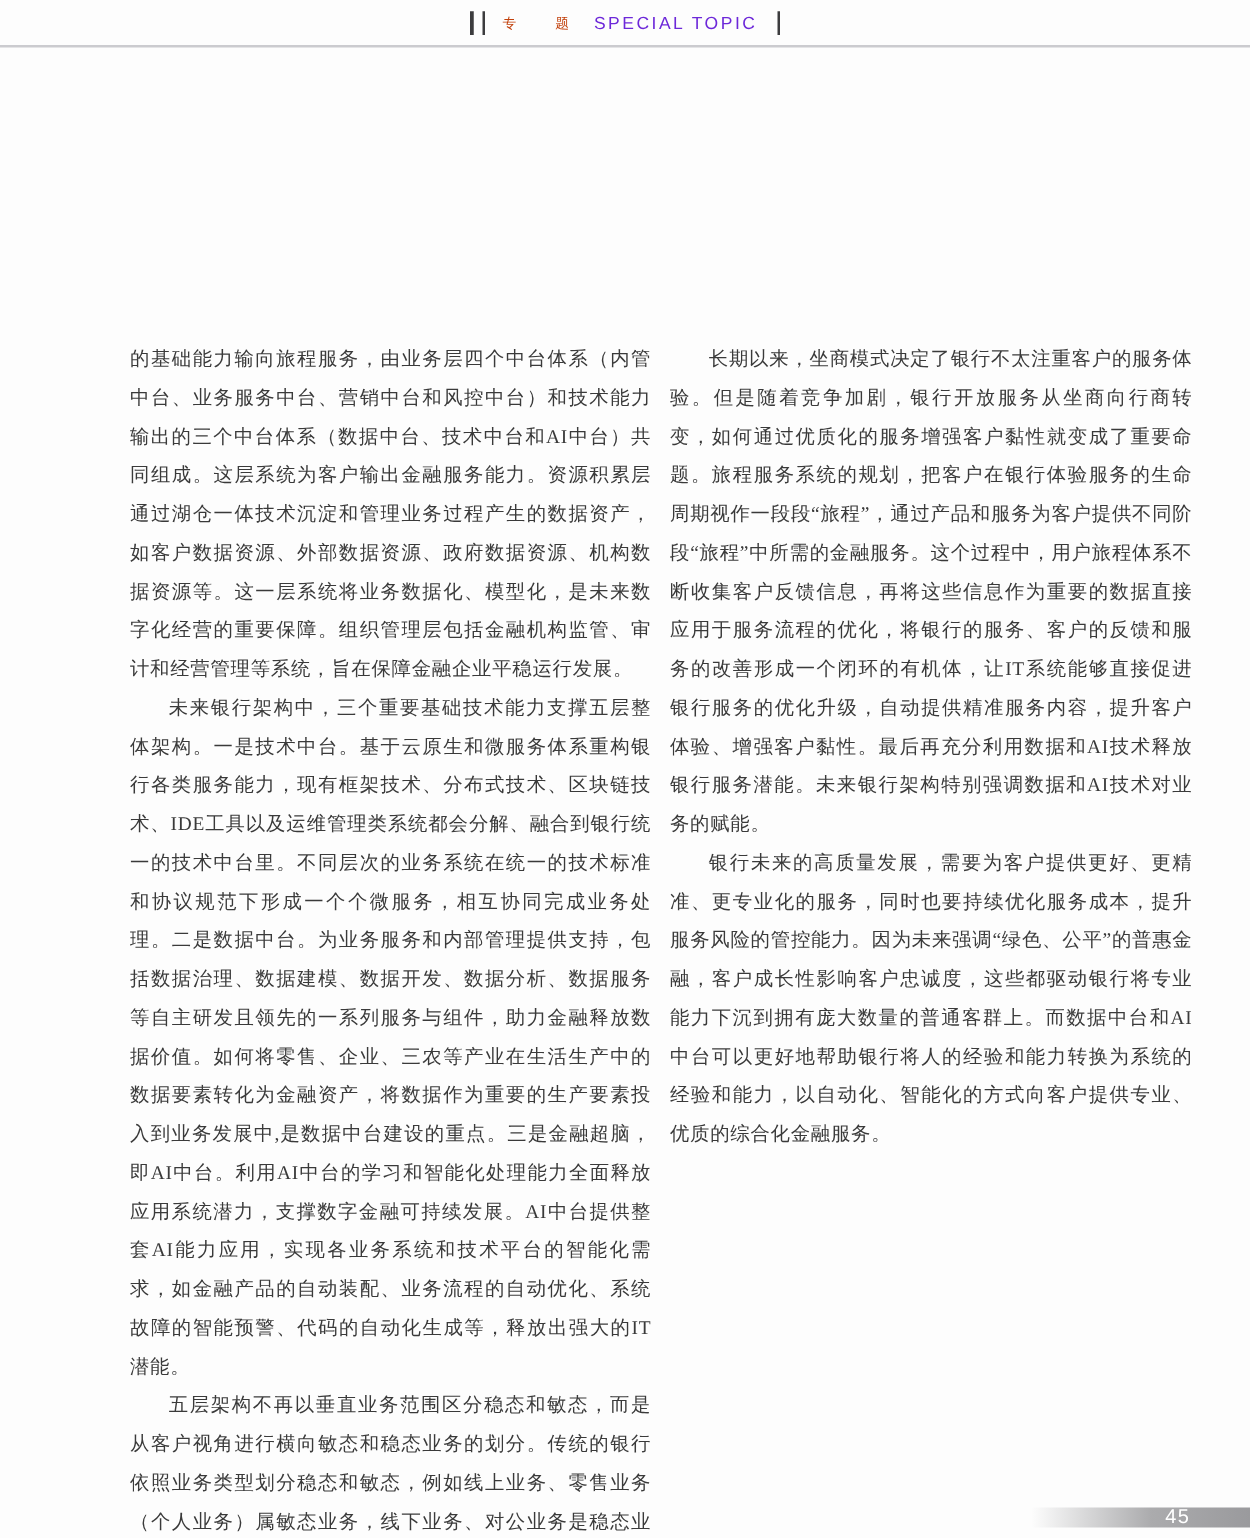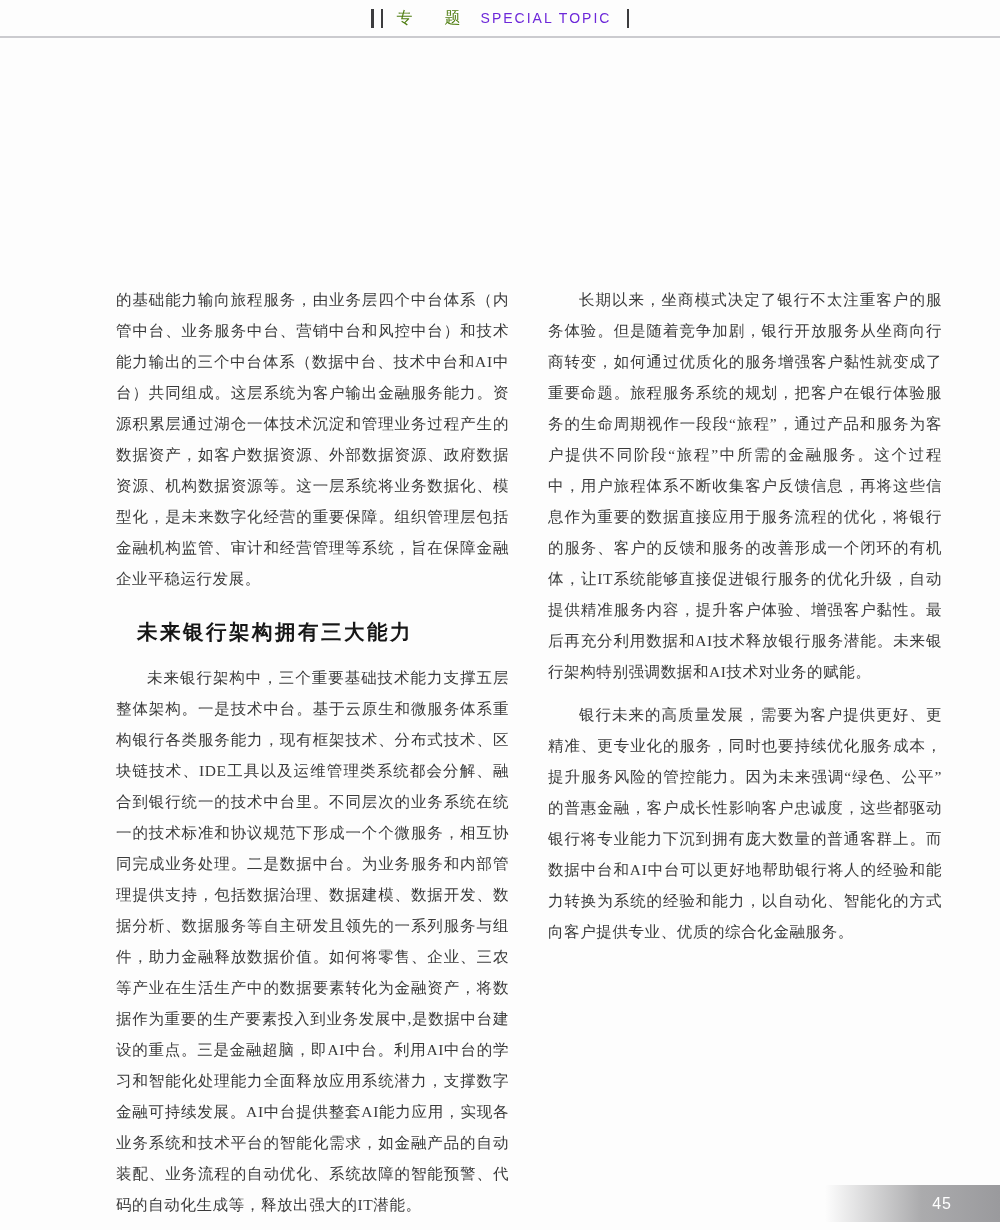--- a/index.html
+++ b/index.html
@@ -10,44 +10,44 @@
   }
   
   .page-header{
     position:absolute;top:6px;left:0;width:100%;height:24px;
     display:flex;align-items:center;justify-content:center;
     user-select:none;
   }
   .dbar{display:inline-block;width:7px;height:19px;margin-right:14px;
     border-left:3px solid #3c3c3e;border-right:2px solid #3c3c3e;}
   .sbar{display:inline-block;width:2px;height:19px;margin-left:16px;background:#3c3c3e;}
-  .h-cn{font-size:16px;color:#4d7c0f;letter-spacing:14px;font-family:Liberation Serif, serif;}
+  .h-cn{font-size:11px;color:#c2410c;letter-spacing:14px;font-family:Liberation Sans, sans-serif;}
   .h-en{font-size:14px;color:#6d28d9;letter-spacing:2px;margin-left:6px;
     font-family:"Liberation Sans","DejaVu Sans",sans-serif;}
   .top-rule{position:absolute;top:36px;left:0;width:1000px;height:2px;background:#cbcbcf;}
 
   
   .col{
     position:absolute;top:272px;
     font-size:15.5px;line-height:31px;letter-spacing:0.6px;
     color:#3a3a3a;text-align:justify;
   }
   .col-left{left:104px;width:417px;}
   .col-right{left:536px;width:418px;}
-  .col p{margin:12px;}
+  .col p{margin:0;}
   .col p.ind{text-indent:2em;}
   .col h2{
     font-size:20.5px;font-weight:bold;color:#161616;
     letter-spacing:2.5px;line-height:26px;
     margin:25px 0 17px 0;padding-left:33px;text-align:left;
   }
 
   
   .page-num-bar{
-    position:absolute;right:0;bottom:8px;width:175px;height:37px;
+    position:absolute;right:0;bottom:8px;width:175px;height:16px;
     background:linear-gradient(90deg,rgba(190,190,192,0) 0%,#ababad 55%,#9a9a9d 100%);
     display:flex;align-items:center;justify-content:flex-end;
     padding-right:48px;box-sizing:border-box;
   }
   .page-num-bar span{
     color:#ffffff;font-size:16px;letter-spacing:1px;
     font-family:"Liberation Sans","DejaVu Sans",sans-serif;
   }
 </style>
 </head>
@@ -56,21 +56,20 @@
 <div class="page-header">
   <span class="dbar"></span>
   <span class="h-cn">专 题</span>
   <span class="h-en">SPECIAL TOPIC</span>
   <span class="sbar"></span>
 </div>
 <div class="top-rule"></div>
 
 <div class="col col-left">
   <p>的基础能力输向旅程服务，由业务层四个中台体系（内管中台、业务服务中台、营销中台和风控中台）和技术能力输出的三个中台体系（数据中台、技术中台和AI中台）共同组成。这层系统为客户输出金融服务能力。资源积累层通过湖仓一体技术沉淀和管理业务过程产生的数据资产，如客户数据资源、外部数据资源、政府数据资源、机构数据资源等。这一层系统将业务数据化、模型化，是未来数字化经营的重要保障。组织管理层包括金融机构监管、审计和经营管理等系统，旨在保障金融企业平稳运行发展。</p>
-  <h2>未来银行架构拥有三大能力</h2>
   <p class="ind">未来银行架构中，三个重要基础技术能力支撑五层整体架构。一是技术中台。基于云原生和微服务体系重构银行各类服务能力，现有框架技术、分布式技术、区块链技术、IDE工具以及运维管理类系统都会分解、融合到银行统一的技术中台里。不同层次的业务系统在统一的技术标准和协议规范下形成一个个微服务，相互协同完成业务处理。二是数据中台。为业务服务和内部管理提供支持，包括数据治理、数据建模、数据开发、数据分析、数据服务等自主研发且领先的一系列服务与组件，助力金融释放数据价值。如何将零售、企业、三农等产业在生活生产中的数据要素转化为金融资产，将数据作为重要的生产要素投入到业务发展中,是数据中台建设的重点。三是金融超脑，即AI中台。利用AI中台的学习和智能化处理能力全面释放应用系统潜力，支撑数字金融可持续发展。AI中台提供整套AI能力应用，实现各业务系统和技术平台的智能化需求，如金融产品的自动装配、业务流程的自动优化、系统故障的智能预警、代码的自动化生成等，释放出强大的IT潜能。</p>
   <p class="ind">五层架构不再以垂直业务范围区分稳态和敏态，而是从客户视角进行横向敏态和稳态业务的划分。传统的银行依照业务类型划分稳态和敏态，例如线上业务、零售业务（个人业务）属敏态业务，线下业务、对公业务是稳态业务等。但是，随着新一代消费者的成长以及未来生活生产习惯的巨大变化，业务发展已经出现线上线下业务融合、个人公司业务联动和相互借鉴的趋势。这</p>
 </div>
 
 <div class="col col-right">
   <p class="ind">长期以来，坐商模式决定了银行不太注重客户的服务体验。但是随着竞争加剧，银行开放服务从坐商向行商转变，如何通过优质化的服务增强客户黏性就变成了重要命题。旅程服务系统的规划，把客户在银行体验服务的生命周期视作一段段“旅程”，通过产品和服务为客户提供不同阶段“旅程”中所需的金融服务。这个过程中，用户旅程体系不断收集客户反馈信息，再将这些信息作为重要的数据直接应用于服务流程的优化，将银行的服务、客户的反馈和服务的改善形成一个闭环的有机体，让IT系统能够直接促进银行服务的优化升级，自动提供精准服务内容，提升客户体验、增强客户黏性。最后再充分利用数据和AI技术释放银行服务潜能。未来银行架构特别强调数据和AI技术对业务的赋能。</p>
   <p class="ind">银行未来的高质量发展，需要为客户提供更好、更精准、更专业化的服务，同时也要持续优化服务成本，提升服务风险的管控能力。因为未来强调“绿色、公平”的普惠金融，客户成长性影响客户忠诚度，这些都驱动银行将专业能力下沉到拥有庞大数量的普通客群上。而数据中台和AI中台可以更好地帮助银行将人的经验和能力转换为系统的经验和能力，以自动化、智能化的方式向客户提供专业、优质的综合化金融服务。</p>
 
 </div>
 

